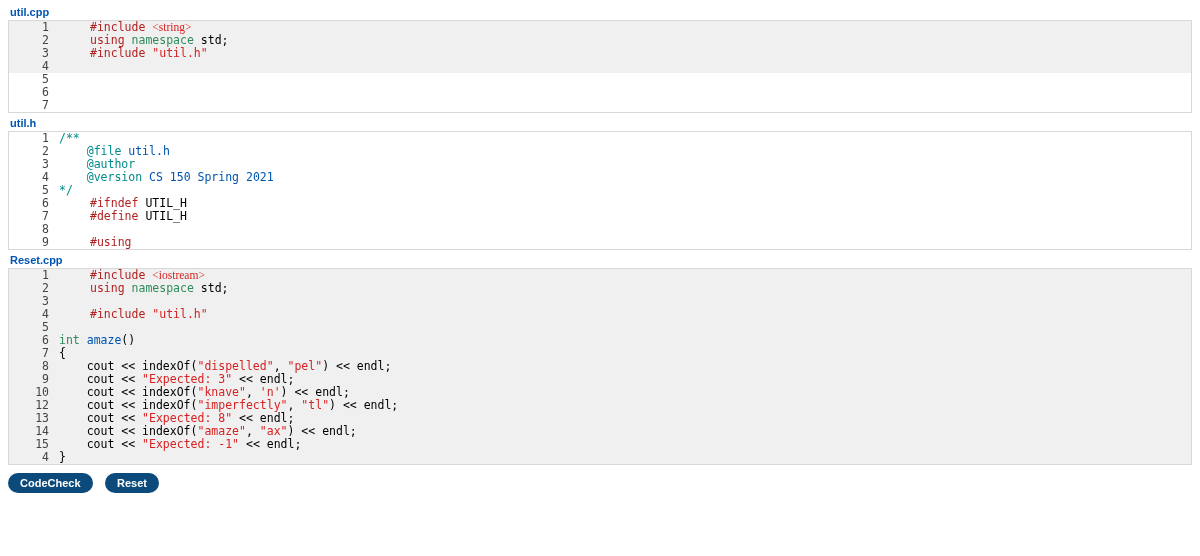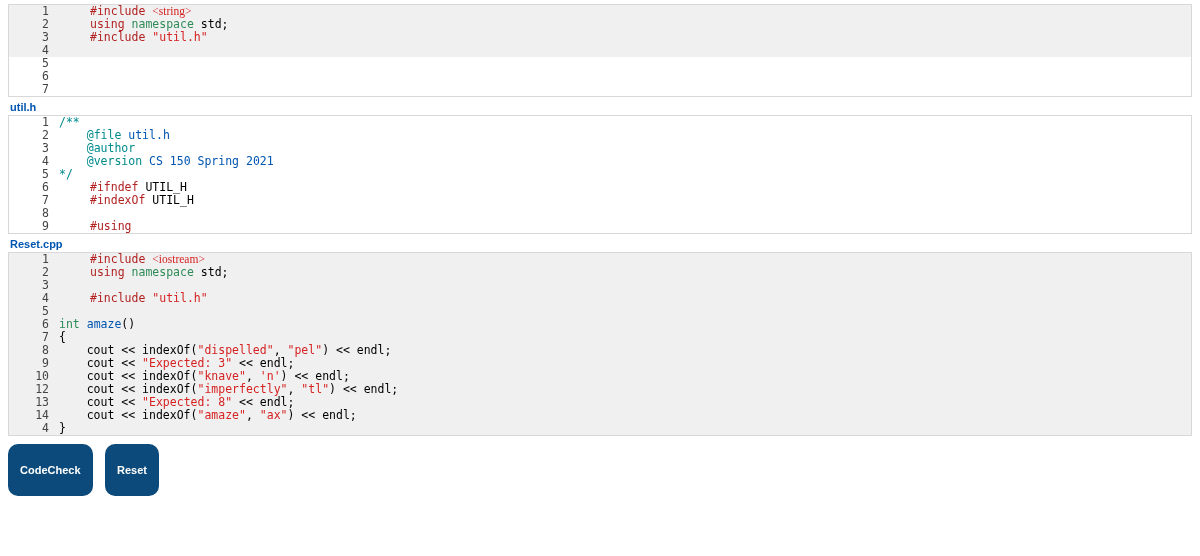--- a/index.html
+++ b/index.html
@@ -46,31 +46,32 @@
   .kw-teal  { color:#008b8b; }   
   .str      { color:#d62222; }   
   .chr      { color:#d62222; }   
   .inc-red  { color:#d62222;font-family:Liberation Serif, serif; }   
   .btn-row { margin-top:8px; }
   .btn {
     display:inline-block;
     background:#0b4a7a;
     color:#fff;
     font:bold 11px Arial,Helvetica,sans-serif;
-    padding:20px 12px;
+    padding:4px 12px;
     border-radius:10px;
     border:none;
     cursor:pointer;
     margin-right:8px;
   }
 </style>
 </head>
 <body>
 
 <div id="root">
+    <div class="file-label">util.cpp</div>
     <div class="code-box">
       <div class="readonly-band">
         <div class="code-line">
           <div class="gutter">1</div>
           <div class="cline"><span class="kw-red">#include</span><span> </span><span class="inc-red">&lt;string&gt;</span></div>
         </div>
         <div class="code-line">
           <div class="gutter">2</div>
           <div class="cline"><span class="kw-red">using</span><span> </span><span class="kw-green">namespace</span><span> std;</span></div>
         </div>
@@ -120,21 +121,21 @@
         <div class="code-line">
           <div class="gutter">5</div>
           <div class="cline"><span class="kw-teal">*/</span></div>
         </div>
         <div class="code-line">
           <div class="gutter">6</div>
           <div class="cline"><span class="kw-red">#ifndef</span><span> UTIL_H</span></div>
         </div>
         <div class="code-line">
           <div class="gutter">7</div>
-          <div class="cline"><span class="kw-red">#indexOf</span><span> UTIL_H</span></div>
+          <div class="cline"><span class="kw-red">#define</span><span> UTIL_H</span></div>
         </div>
         <div class="code-line">
           <div class="gutter">8</div>
           <div class="cline"> </div>
         </div>
         <div class="code-line">
           <div class="gutter">9</div>
           <div class="cline"><span class="kw-red">#using</span></div>
         </div>
       </div>
@@ -186,20 +187,24 @@
           <div class="gutter">12</div>
           <div class="cline"><span>    cout &lt;&lt; indexOf(</span><span class="str">"imperfectly"</span><span>, </span><span class="str">"tl"</span><span>) &lt;&lt; endl;</span></div>
         </div>
         <div class="code-line">
           <div class="gutter">13</div>
           <div class="cline"><span>    cout &lt;&lt; </span><span class="str">"Expected: 8"</span><span> &lt;&lt; endl;</span></div>
         </div>
         <div class="code-line">
           <div class="gutter">14</div>
           <div class="cline"><span>    cout &lt;&lt; indexOf(</span><span class="str">"amaze"</span><span>, </span><span class="str">"ax"</span><span>) &lt;&lt; endl;</span></div>
+        </div>
+        <div class="code-line">
+          <div class="gutter">15</div>
+          <div class="cline"><span>    cout &lt;&lt; </span><span class="str">"Expected: -1"</span><span> &lt;&lt; endl;</span></div>
         </div>
         <div class="code-line">
           <div class="gutter">4</div>
           <div class="cline"><span>}</span></div>
         </div>
       </div>
     </div>
   </div>
 
 <div class="btn-row">

